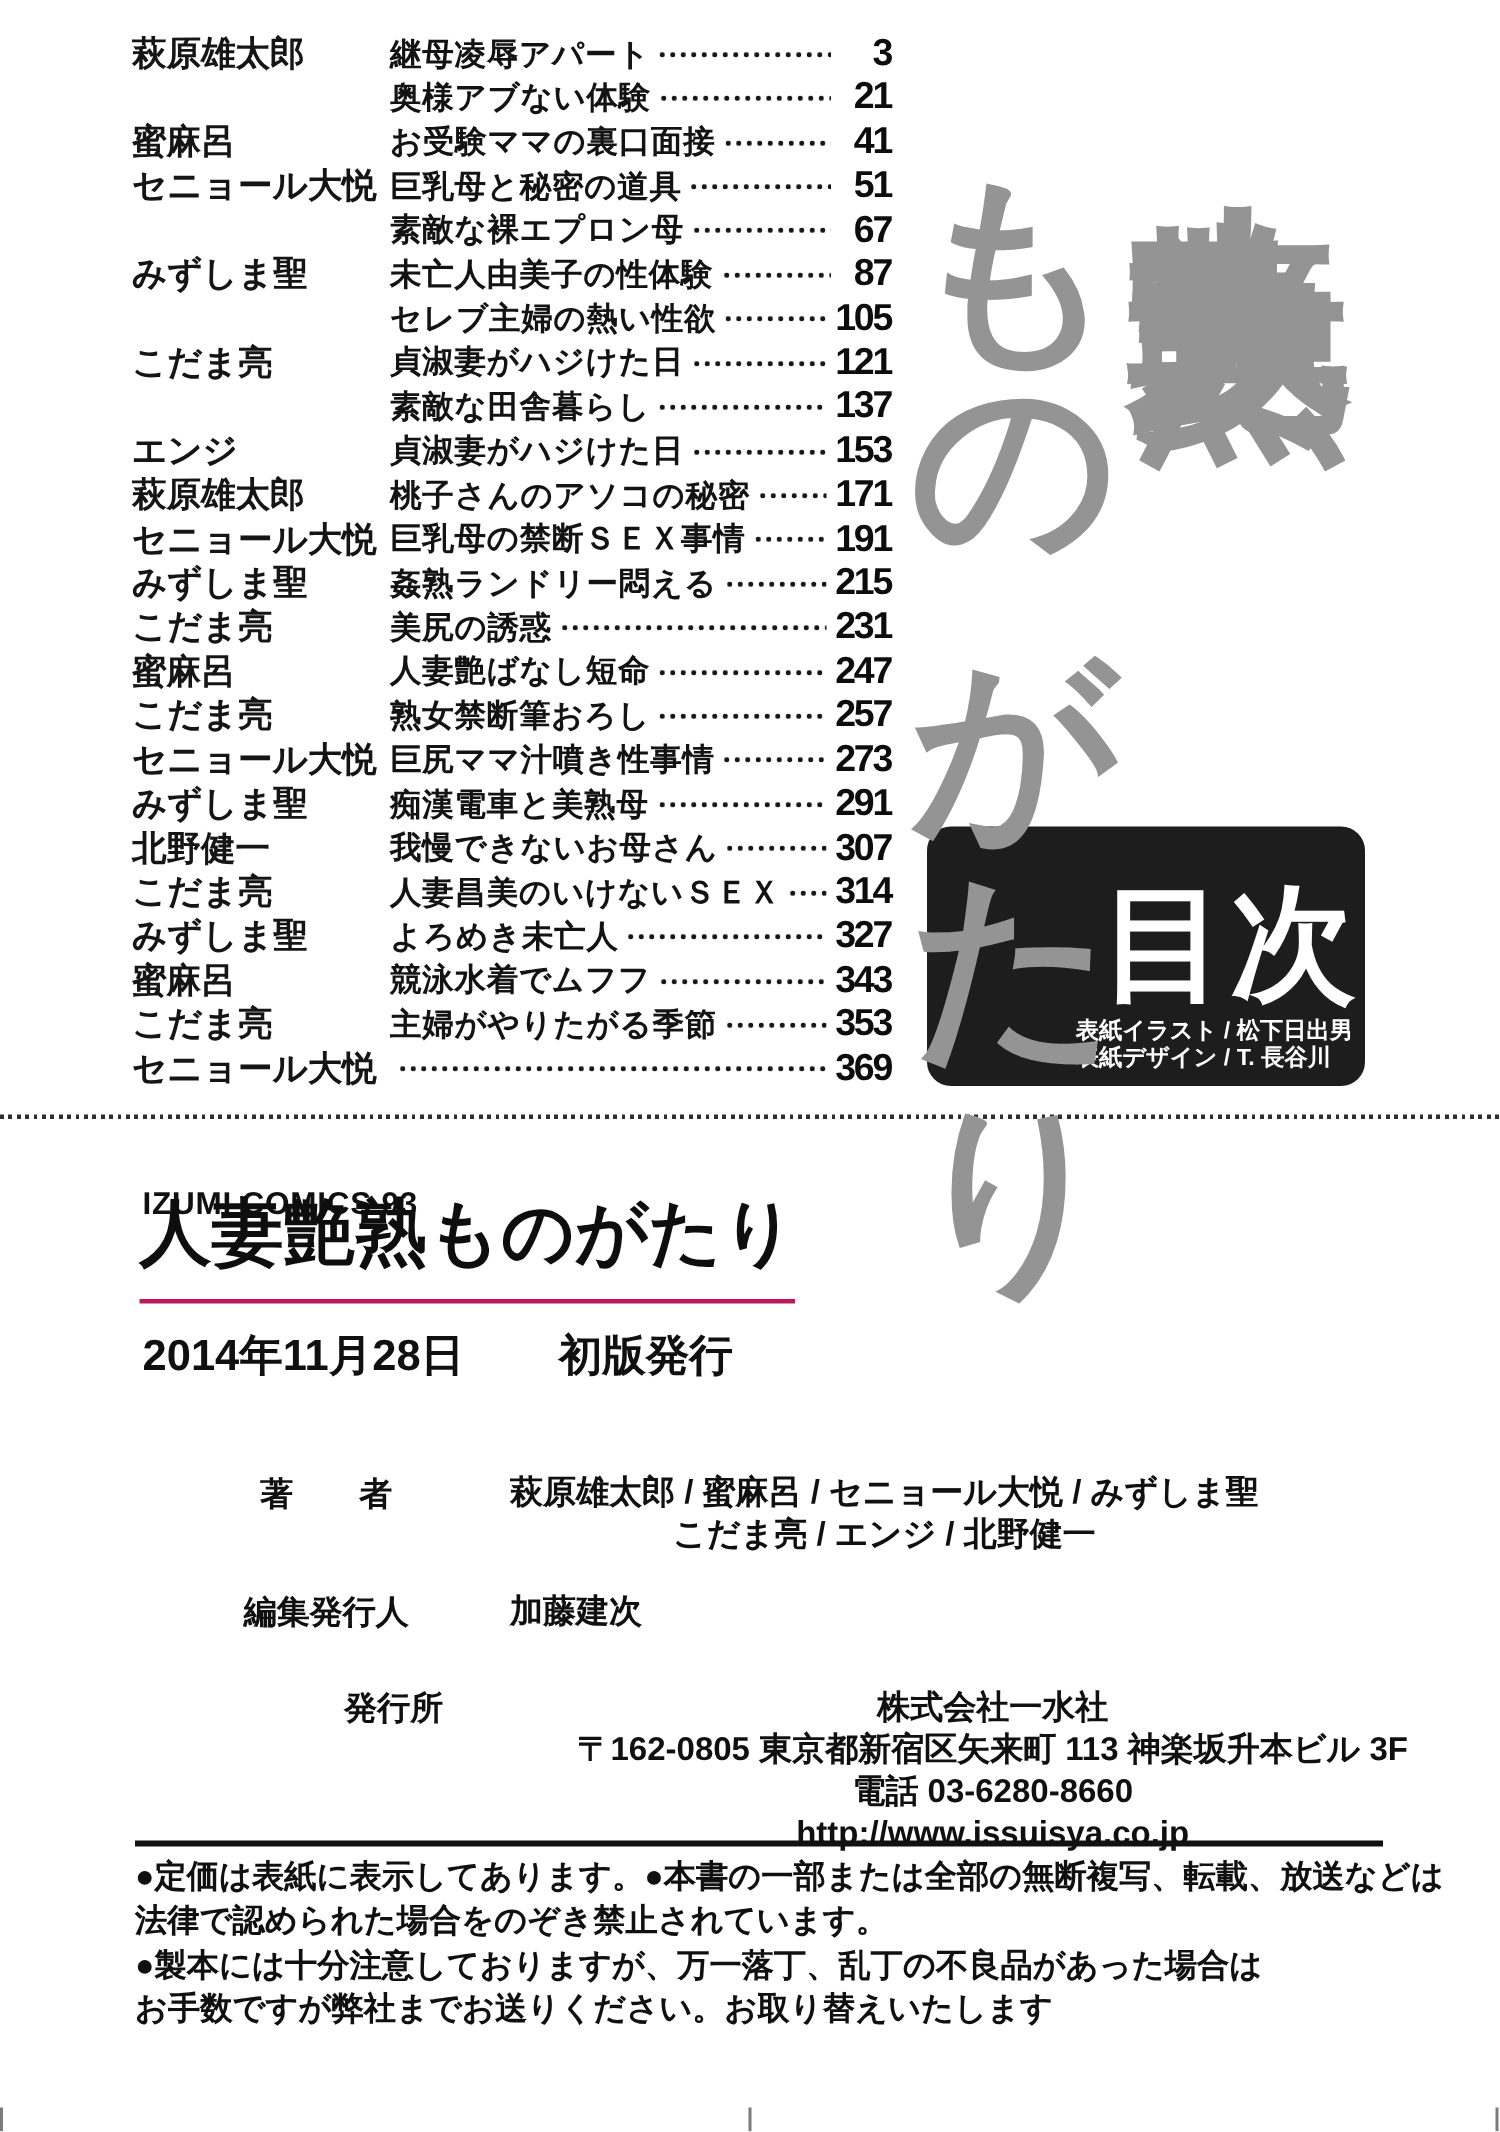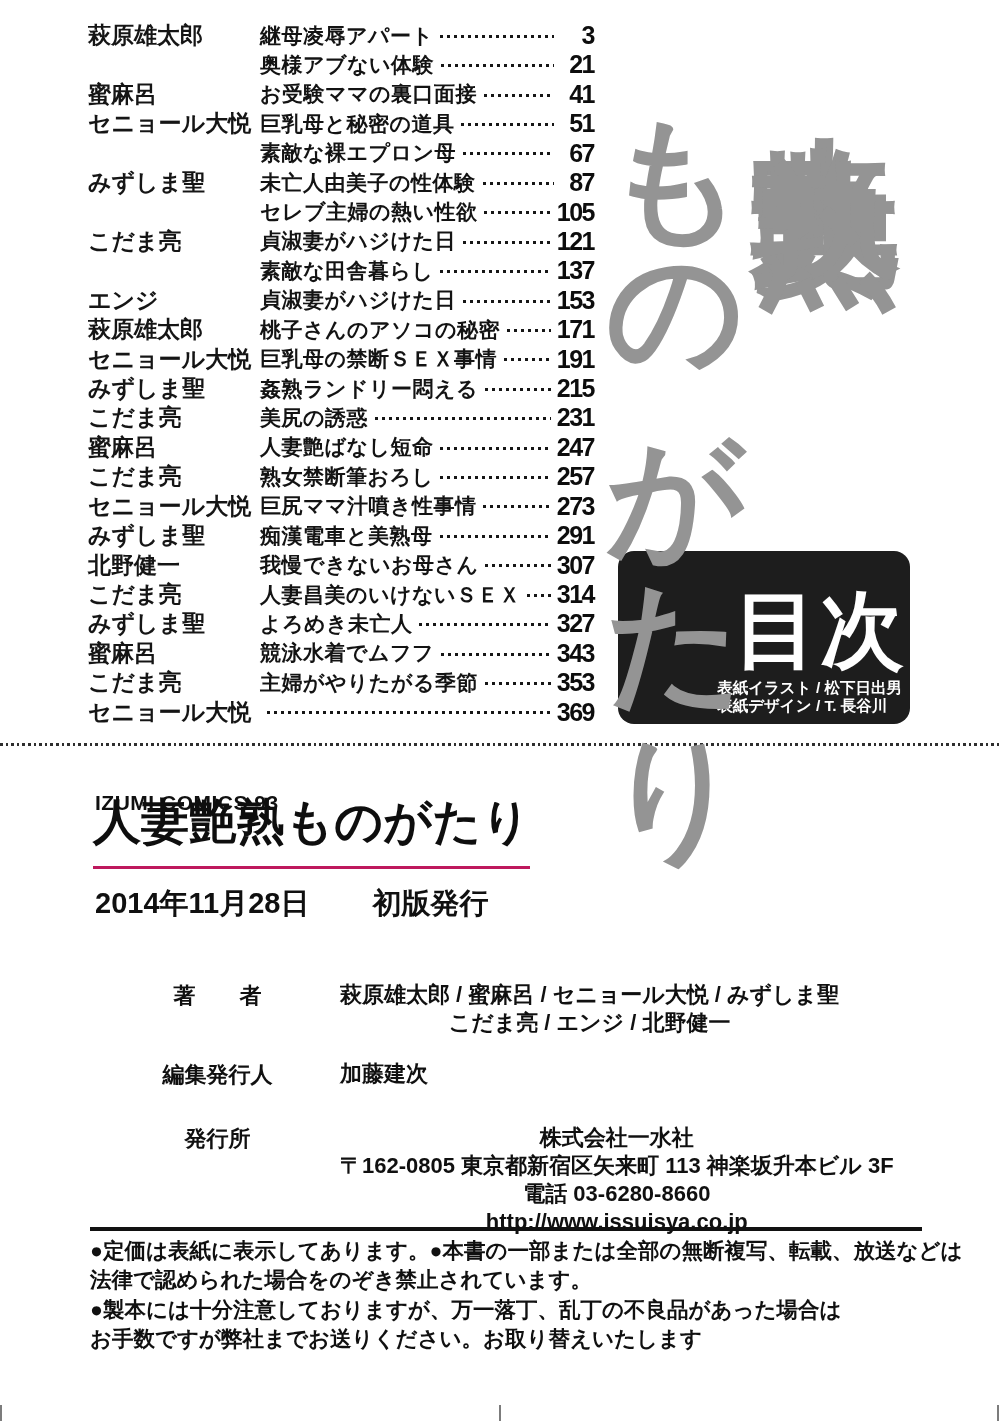--- a/index.html
+++ b/index.html
@@ -163,21 +163,21 @@
   .colophon-value {
     display: inline-block;
     vertical-align: top;
     font-weight: 700;
     font-size: 22px;
     line-height: 28px;
     color: #101010;
   }
   .row-author { top: 981px; }
   .row-editor { top: 1060px; }
-  .row-publisher { top: 1124px; }
+  .row-publisher { top: 1124px; margin-left: 45px; }
 
   .thick-rule {
     position: absolute;
     left: 90px; top: 1227px;
     width: 832px; height: 3.5px;
     background: #111;
   }
   .notes {
     position: absolute;
     left: 90px; top: 1237px;

